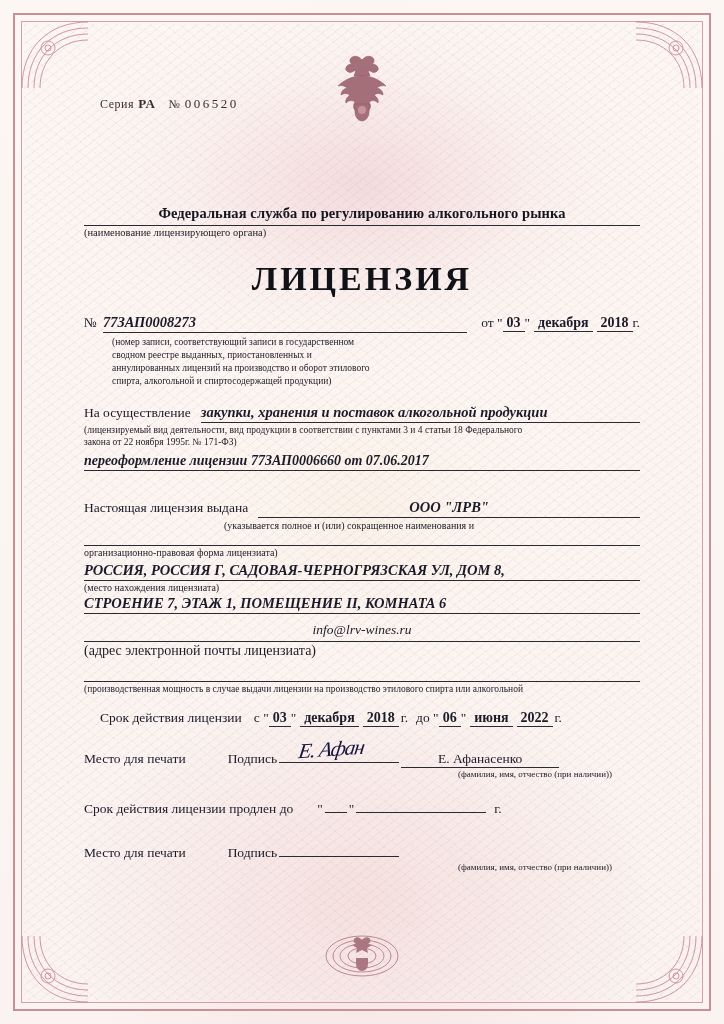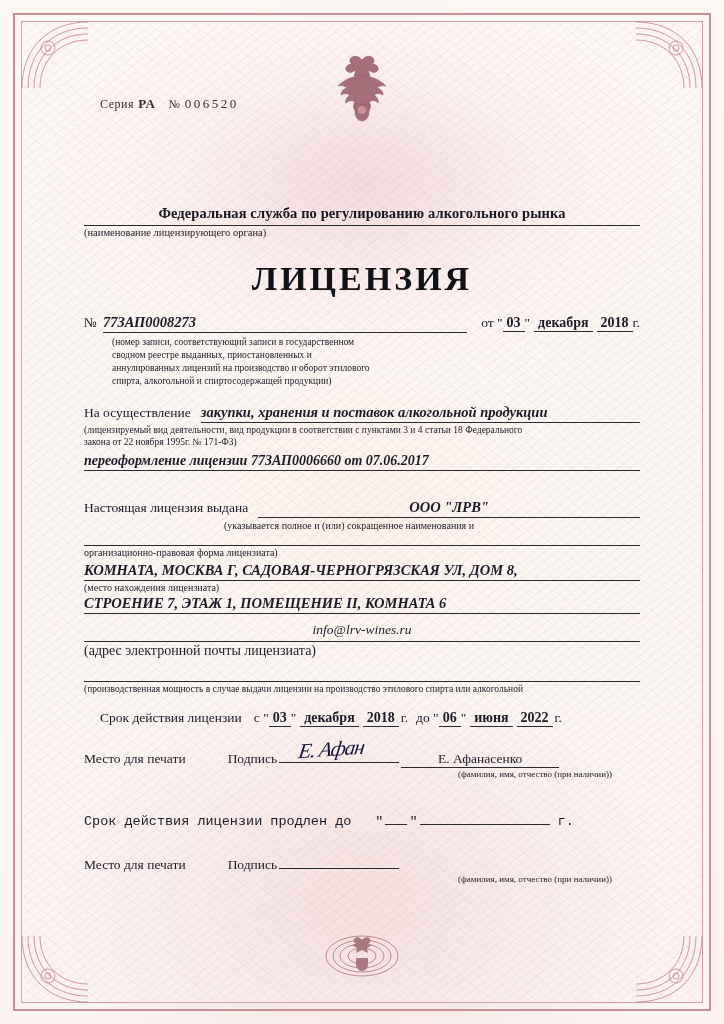--- a/index.html
+++ b/index.html
@@ -296,21 +296,21 @@
     <div class="line-italic" style="margin-top:4px; font-size:14px;">переоформление лицензии 77ЗАП0006660 от 07.06.2017</div>
 
     <div class="row" style="margin-top:28px;">
       <span class="lbl" style="margin-right:10px;">Настоящая лицензия выдана</span>
       <span class="line-italic" style="flex:1; text-align:center;">ООО "ЛРВ"</span>
     </div>
     <div class="cap" style="margin-top:2px; margin-left:140px; font-size:10px;">(указывается полное и (или) сокращенное наименования и</div>
     <div class="rule" style="margin-top:14px;"></div>
     <div class="cap" style="font-size:10px;">организационно-правовая форма лицензиата)</div>
 
-    <div class="line-italic" style="margin-top:4px;">КОМНАТА, МОСКВА Г, САДОВАЯ-ЧЕРНОГРЯЗСКАЯ УЛ, ДОМ 8,</div>
+    <div class="line-italic" style="margin-top:4px;">РОССИЯ, РОССИЯ Г, САДОВАЯ-ЧЕРНОГРЯЗСКАЯ УЛ, ДОМ 8,</div>
     <div class="cap" style="font-size:10px;">(место нахождения лицензиата)</div>
     <div class="line-italic" style="margin-top:2px;">СТРОЕНИЕ 7, ЭТАЖ 1, ПОМЕЩЕНИЕ II, КОМНАТА 6</div>
 
     <div class="center-italic" style="margin-top:8px; font-weight:normal; font-size:13.5px;">info@lrv-wines.ru</div>
     <div class="rule"></div>
     <div class="cap" style="font-size:14px;">(адрес электронной почты лицензиата)</div>
 
     <div class="rule" style="margin-top:22px;"></div>
     <div class="cap small" style="margin-top:2px;">(производственная мощность в случае выдачи лицензии на производство этилового спирта или алкогольной</div>
 
@@ -332,21 +332,21 @@
 
     <div class="row" style="margin-top:20px; position:relative;">
       <span class="lbl">Место для печати</span>
       <span class="lbl" style="margin-left:42px;">Подпись</span>
       <span class="ul" style="max-width:120px;"></span>
       <span class="ul-under" style="min-width:150px;">Е. Афанасенко</span>
       <span class="sign-script" style="position:absolute; left:215px; top:-10px;">Е. Афан</span>
     </div>
     <div class="cap tiny" style="text-align:right; padding-right:28px;">(фамилия, имя, отчество (при наличии))</div>
 
-    <div class="row" style="margin-top:30px;font-family:Liberation Mono, monospace;">
+    <div class="row" style="margin-top:18px;">
       <span class="lbl">Срок действия лицензии продлен до</span>
       <span class="lbl" style="margin-left:24px;">"</span>
       <span class="ul" style="max-width:22px;"></span>
       <span class="lbl">"</span>
       <span class="ul" style="max-width:130px;"></span>
       <span class="lbl" style="margin-left:6px;">г.</span>
     </div>
 
     <div class="row" style="margin-top:24px;">
       <span class="lbl">Место для печати</span>

